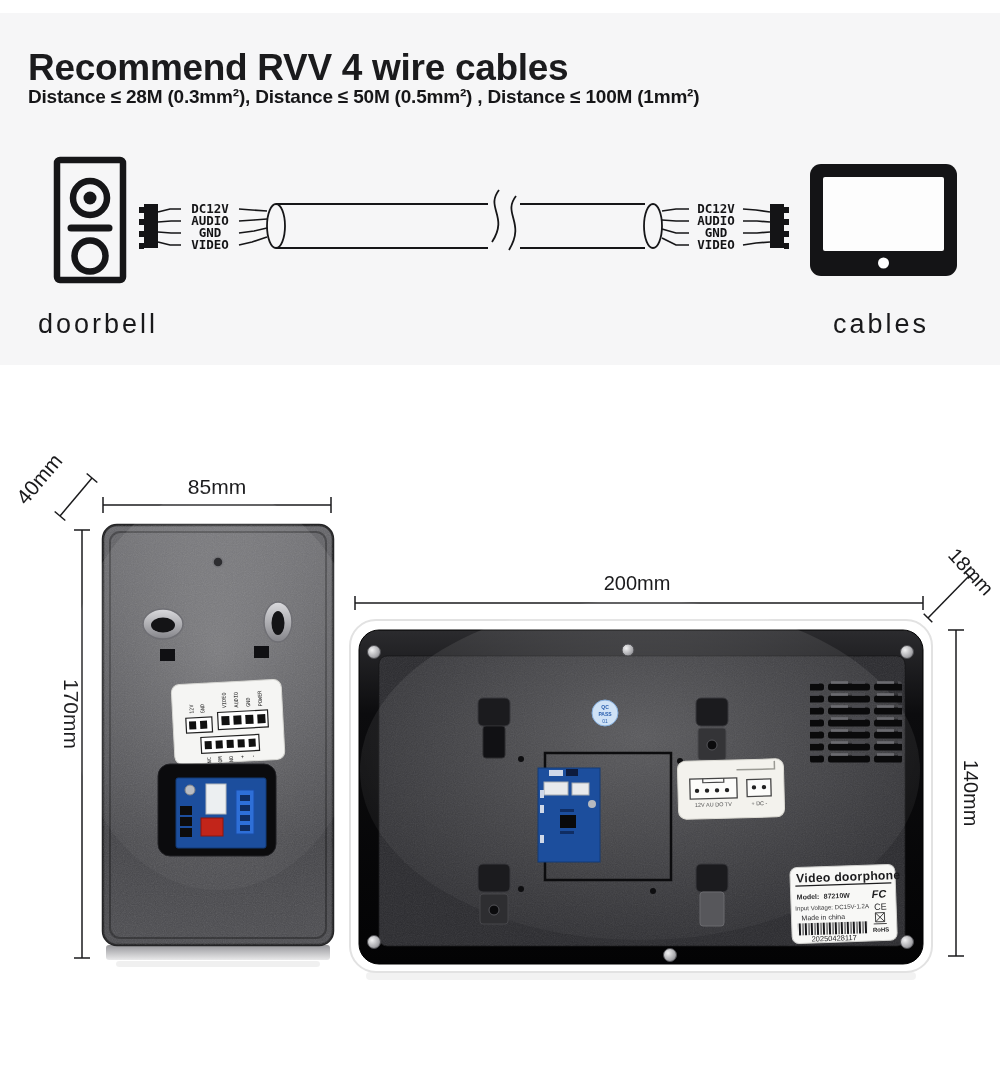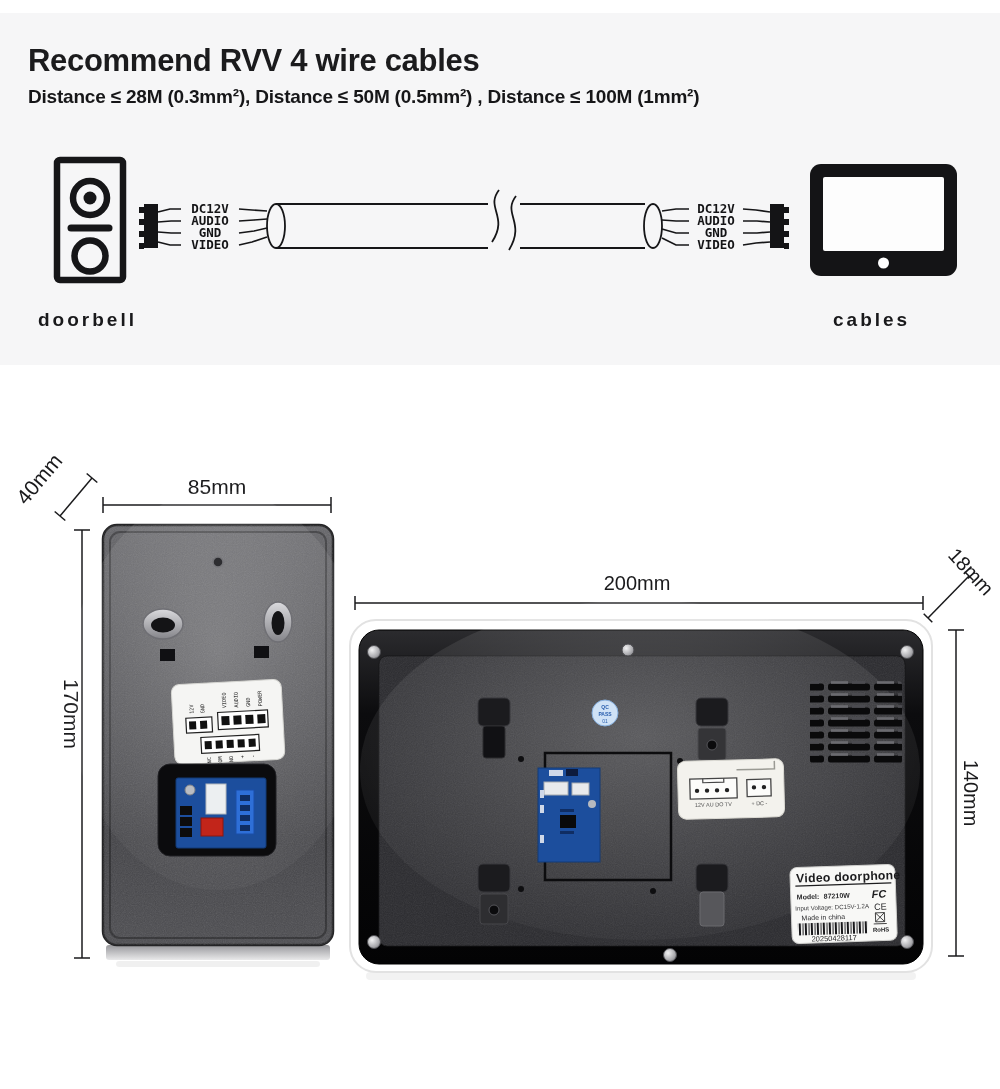--- a/index.html
+++ b/index.html
@@ -2,29 +2,29 @@
 <html><head>
 <meta charset="utf-8">
 <style>
   html,body{margin:0;padding:0;}
   body{
     width:1000px;height:1089px;position:relative;overflow:hidden;
     background:#ffffff;font-family:"Liberation Sans",sans-serif;
   }
   .gray-band{position:absolute;left:0;top:13px;width:1000px;height:352px;background:#f6f6f7;}
   .title{
-    position:absolute;left:28px;top:22px;font-size:31px;font-weight:bold;
+    position:absolute;left:28px;top:22px;font-size:37px;font-weight:bold;
     color:#1b1b1d;letter-spacing:-0.3px;
   }
   .subtitle{
     position:absolute;left:28px;top:86px;font-size:19px;font-weight:600;
     color:#161618;letter-spacing:-0.2px;text-align:right;
   }
   .device-word{
-    position:absolute;font-size:19px;font-weight:bold;letter-spacing:3px;color:#19191b;
+    position:absolute;font-size:27px;font-weight:normal;letter-spacing:3px;color:#19191b;
   }
   #doorbell-word{left:38px;top:309px;}
   #monitor-word{left:833px;top:309px;}
   svg.layer{position:absolute;left:0;top:0;}
   #wiring-svg{top:148px;}
   #bottom-svg{top:440px;}
   text{user-select:none;}
 </style>
 </head>
 <body>

